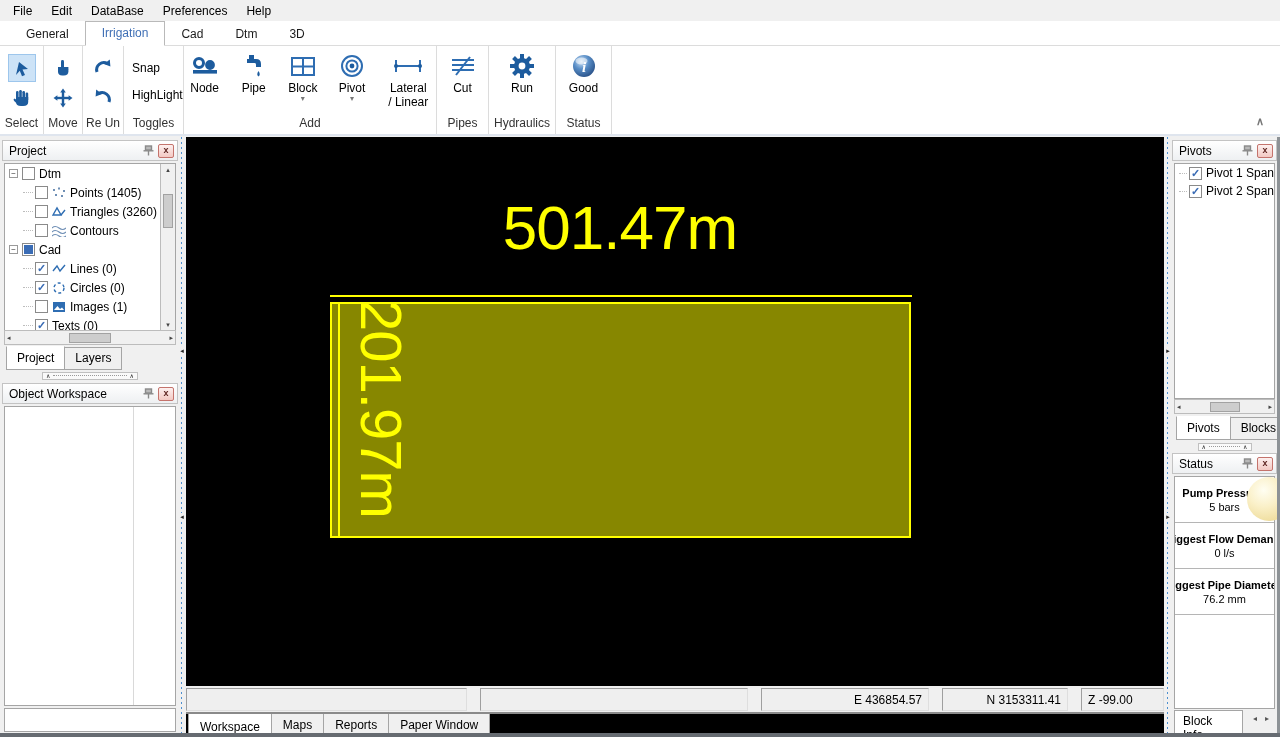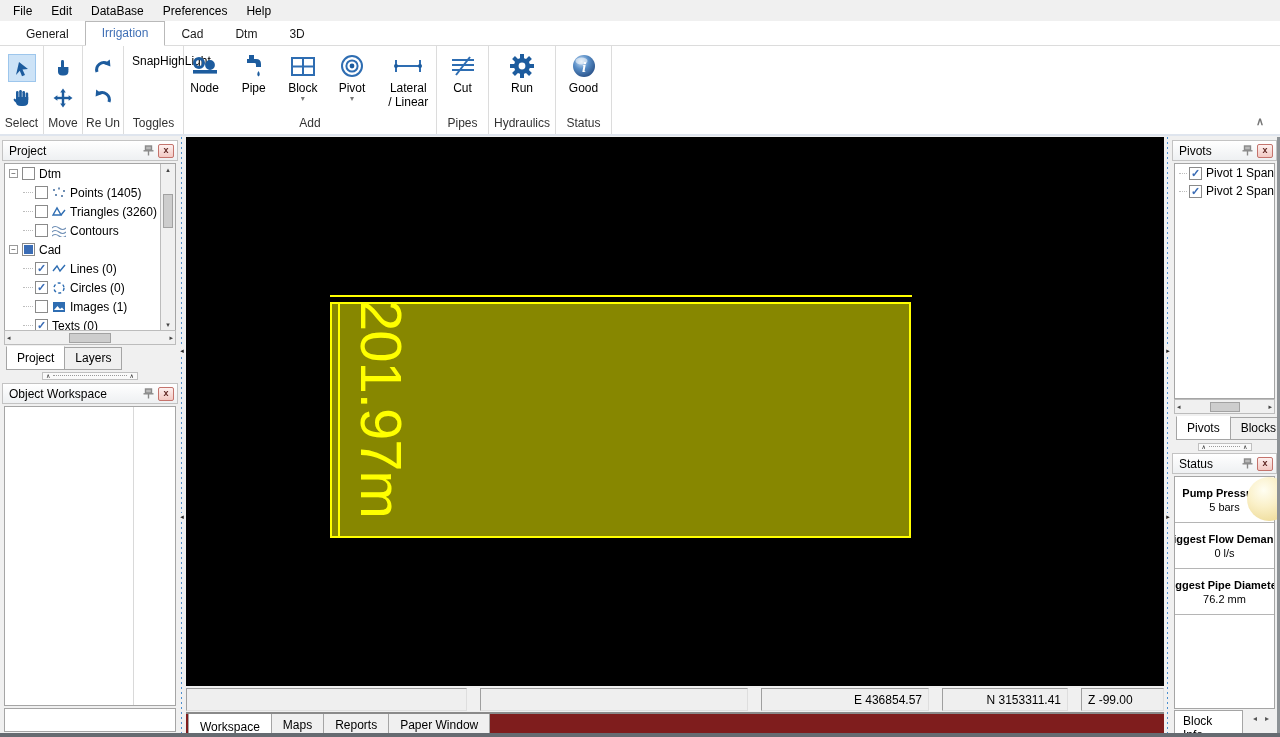--- a/index.html
+++ b/index.html
@@ -17,21 +17,21 @@
   .rtab { padding:4px 16px 5px 16px; color:#1a1a1a; position:relative; top:1px; }
   .rtab.active { color:#3f6fb5; background:#fff; border:1px solid #b9b9b9; border-bottom:1px solid #fff; }
   
   .ribbon { height:90px; background:#fff; border-bottom:2px solid #dfe5ee; display:flex; position:relative; }
   .rb-group { display:flex; flex-direction:column; border-right:1px solid #dcdcdc; padding-top:4px; }
   .rb-body { flex:1; display:flex; justify-content:center; }
   .rb-caption { height:18px; text-align:center; color:#333; }
   .rb-col { display:flex; flex-direction:column; gap:2px; align-items:center; justify-content:center; }
   .sm-btn { width:28px; height:28px; display:flex; align-items:center; justify-content:center; border:1px solid transparent; }
   .sm-btn.selected { background:#cde3f7; border:1px solid #9dc6ec; }
-  .toggles-body { display:flex; flex-direction:row; justify-content:space-around; padding:4px 8px 8px 8px; align-items:flex-start; }
+  .toggles-body { display:flex; flex-direction:column; justify-content:space-around; padding:4px 8px 8px 8px; align-items:flex-start; }
   .big-btn { width:46px; display:flex; flex-direction:column; align-items:center; padding-top:3px; gap:1px; }
   .big-btn .lbl { line-height:13px; text-align:center; }
   .caret { font-size:8px; color:#777; line-height:6px; }
   .ribbon-chevron { position:absolute; right:16px; bottom:6px; color:#777; font-size:11px; font-weight:bold; }
   
   .main { position:absolute; left:0; top:137px; width:1280px; height:600px; }
   .left-dock  { position:absolute; left:0; top:0; width:178px; height:600px; background:#f0f0f0; }
   .vsplit { position:absolute; top:0; width:8px; height:600px; background:#f0f0f0; }
   .vsplit .dots { position:absolute; left:3px; top:0; bottom:0; width:1px;
     background-image:repeating-linear-gradient(to bottom,#4d8fd0 0 2px,transparent 2px 5px); }
@@ -100,21 +100,21 @@
   .ext-top { position:absolute; left:144px; top:158px; width:582px; height:2px; background:#ffff00; }
   .field-rect { position:absolute; left:144px; top:165px; width:581px; height:236px; background:#878700; border:2px solid #ffff00; }
   .ext-left2 { position:absolute; left:152px; top:165px; width:2px; height:236px; background:#ffff00; }
   .dim-h { position:absolute; left:224px; top:162px; transform:rotate(90deg); transform-origin:top left;
     font-size:58px; line-height:1; color:#ffff00; white-space:nowrap; letter-spacing:-1px; }
   
   .statusbar { position:absolute; left:0; top:551px; width:978px; height:23px; display:flex; gap:13px; }
   .sb-seg { border:1px solid; border-color:#9f9f9f #dedede #dedede #9f9f9f; background:#efefef;
     display:flex; align-items:center; padding:0 6px; }
   .ws-tabs { position:absolute; left:0; top:575px; width:978px; height:25px; border-top:2px solid #8a8a8a;
-    background:#7f1d1d; display:flex; align-items:flex-start; padding-left:2px; }
+    background:#000000; display:flex; align-items:flex-start; padding-left:2px; }
   .ws-tab { padding:4px 11px 5px 11px; border:1px solid #a5a5a5; background:#f0f0f0; margin-right:-1px; position:relative; border-top:none; }
   .ws-tab.active { background:#fff; z-index:1; padding-top:6px; }
   
   .frame-b { position:absolute; left:0; right:0; bottom:0; height:4px; background:#666b71; z-index:9; }
   .frame-r { position:absolute; right:0; top:137px; bottom:0; width:3px; background:#8d9296; z-index:9; }
   .ic { display:block; }
 </style>
 </head>
 <body>
 
@@ -487,20 +487,21 @@
     </div>
 
     <div class="vsplit lsplit">
       <div class="dots"></div>
       <span class="sp-arrow" style="top:210px">◂</span>
       <span class="sp-arrow" style="top:376px">◂</span>
     </div>
 
     <div class="center">
       <div class="canvas">
+        <div class="dim-w">501.47m</div>
         <div class="ext-top"></div>
         <div class="field-rect"></div>
         <div class="ext-left2"></div>
         <div class="dim-h">201.97m</div>
       </div>
       <div class="statusbar">
         <div class="sb-seg" style="width:281px"></div>
         <div class="sb-seg" style="width:268px"></div>
         <div class="sb-seg" style="width:168px; justify-content:flex-end">
             <span>E 436854.57</span>

